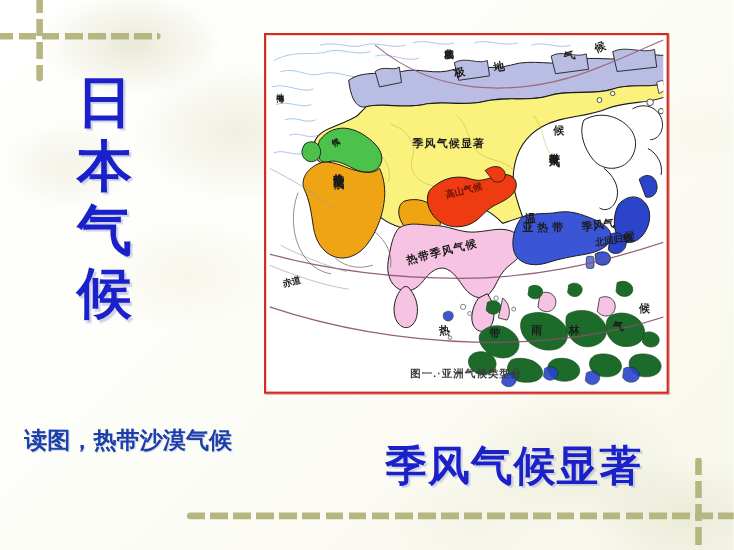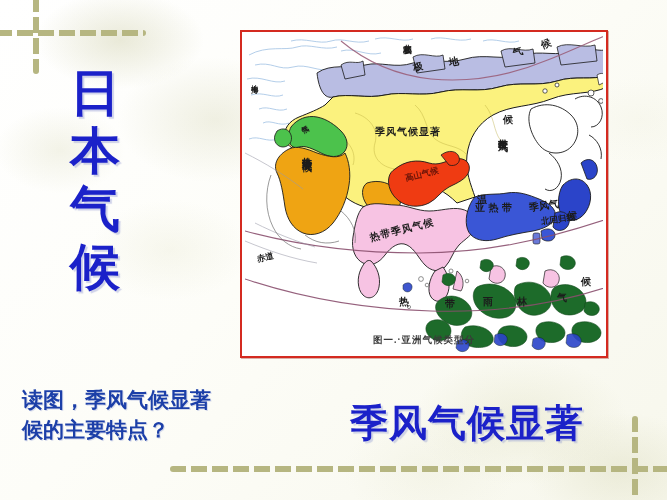--- a/index.html
+++ b/index.html
@@ -114,21 +114,21 @@
   .mlabel.tiny{font-size:7px;font-weight:600;}
   .mlabel.rot-15{transform:rotate(-14deg);}
   .mlabel.rot-8{transform:rotate(-8deg);}
 
   #map-caption{
     position:absolute;left:0;right:0;bottom:6px;
     text-align:center;
     font-size:9.5px;
     color:#3a3a3a;
     font-weight:700;
-    font-family:Liberation Serif, serif;
+    font-family:Liberation Sans, sans-serif;
     letter-spacing:1px;
   }
 </style>
 </head>
 <body>
 
 <div id="slide">
 
   <div class="deco-line deco-h" style="left:-4px;top:30px;width:150px;"></div>
   <div class="deco-line deco-v" style="left:33px;top:-4px;height:78px;"></div>
@@ -137,22 +137,21 @@
   <div class="deco-line deco-v" style="left:632px;top:416px;height:86px;"></div>
 
   <div id="title-vertical">
     <span>日</span>
     <span>本</span>
     <span>气</span>
     <span>候</span>
   </div>
 
   <div id="question">
-    <span class="q-line">读图，季风气候显著</span>
-    <span class="q-line">候的主要特点？</span>
+    <span class="q-line">读图，热带沙漠气候</span>
   </div>
 
   <div id="answer">季风气候显著</div>
 
   <div id="map-frame">
     <div id="map-inner">
 
       <svg id="map-svg" width="362" height="322" viewBox="0 0 362 322">
         <defs>
           <clipPath id="clipAll">

